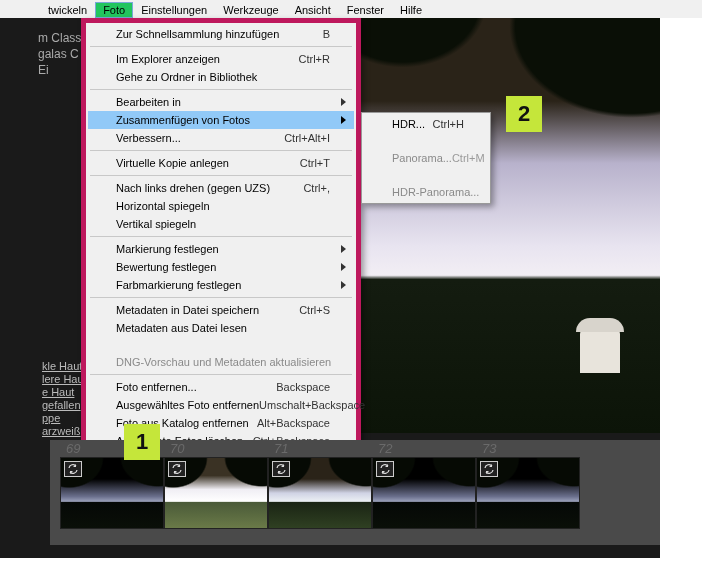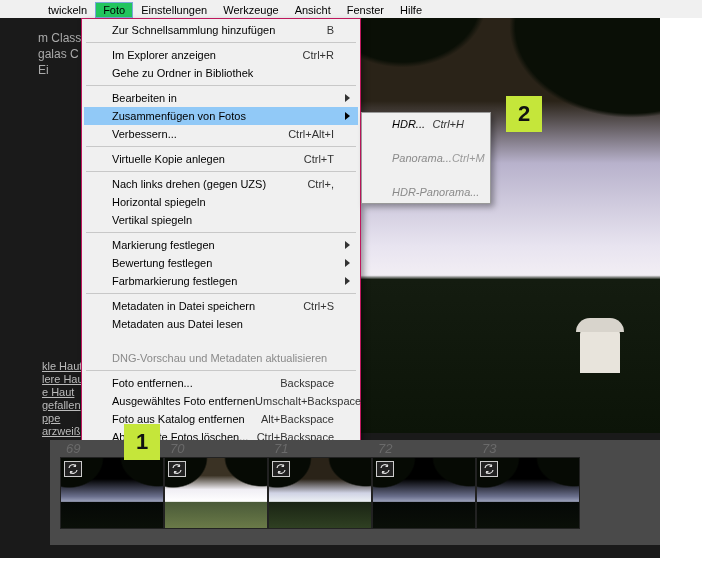--- a/index.html
+++ b/index.html
@@ -80,21 +80,21 @@
   }
   .preview .pavilion::before{
     content:""; position:absolute; top:-10px; left:-4px; right:-4px; height:14px;
     background:#d8d4cc; border-radius: 24px 24px 0 0;
   }
   .dropdown {
     position: absolute;
     top: 18px; left: 81px;
     width: 280px;
     background: #f0f0f0;
-    border: 1px solid #be185d;
+    border: 5px solid #be185d;
     box-shadow: 3px 3px 6px rgba(0,0,0,.35);
     padding: 2px;
   }
   .menu-item {
     display: flex;
     justify-content: space-between;
     align-items: center;
     padding: 3px 24px 3px 28px;
     white-space: nowrap;
     position: relative;
@@ -116,21 +116,20 @@
   .menu-sep { height:1px; background:#c8c8c8; margin:3px 2px; }
 
   .submenu {
     position: absolute;
     top: 112px; left: 361px;
     width: 130px;
     background: #f0f0f0;
     border: 1px solid #999;
     box-shadow: 3px 3px 6px rgba(0,0,0,.35);
     padding: 2px;
-    font-style: italic;
   }
 
   .filmstrip {
     position: absolute;
     left: 50px; top: 440px;
     width: 610px; height: 105px;
     background: #4a4a4a;
     display: flex;
     align-items: center;
     padding: 0 10px;

